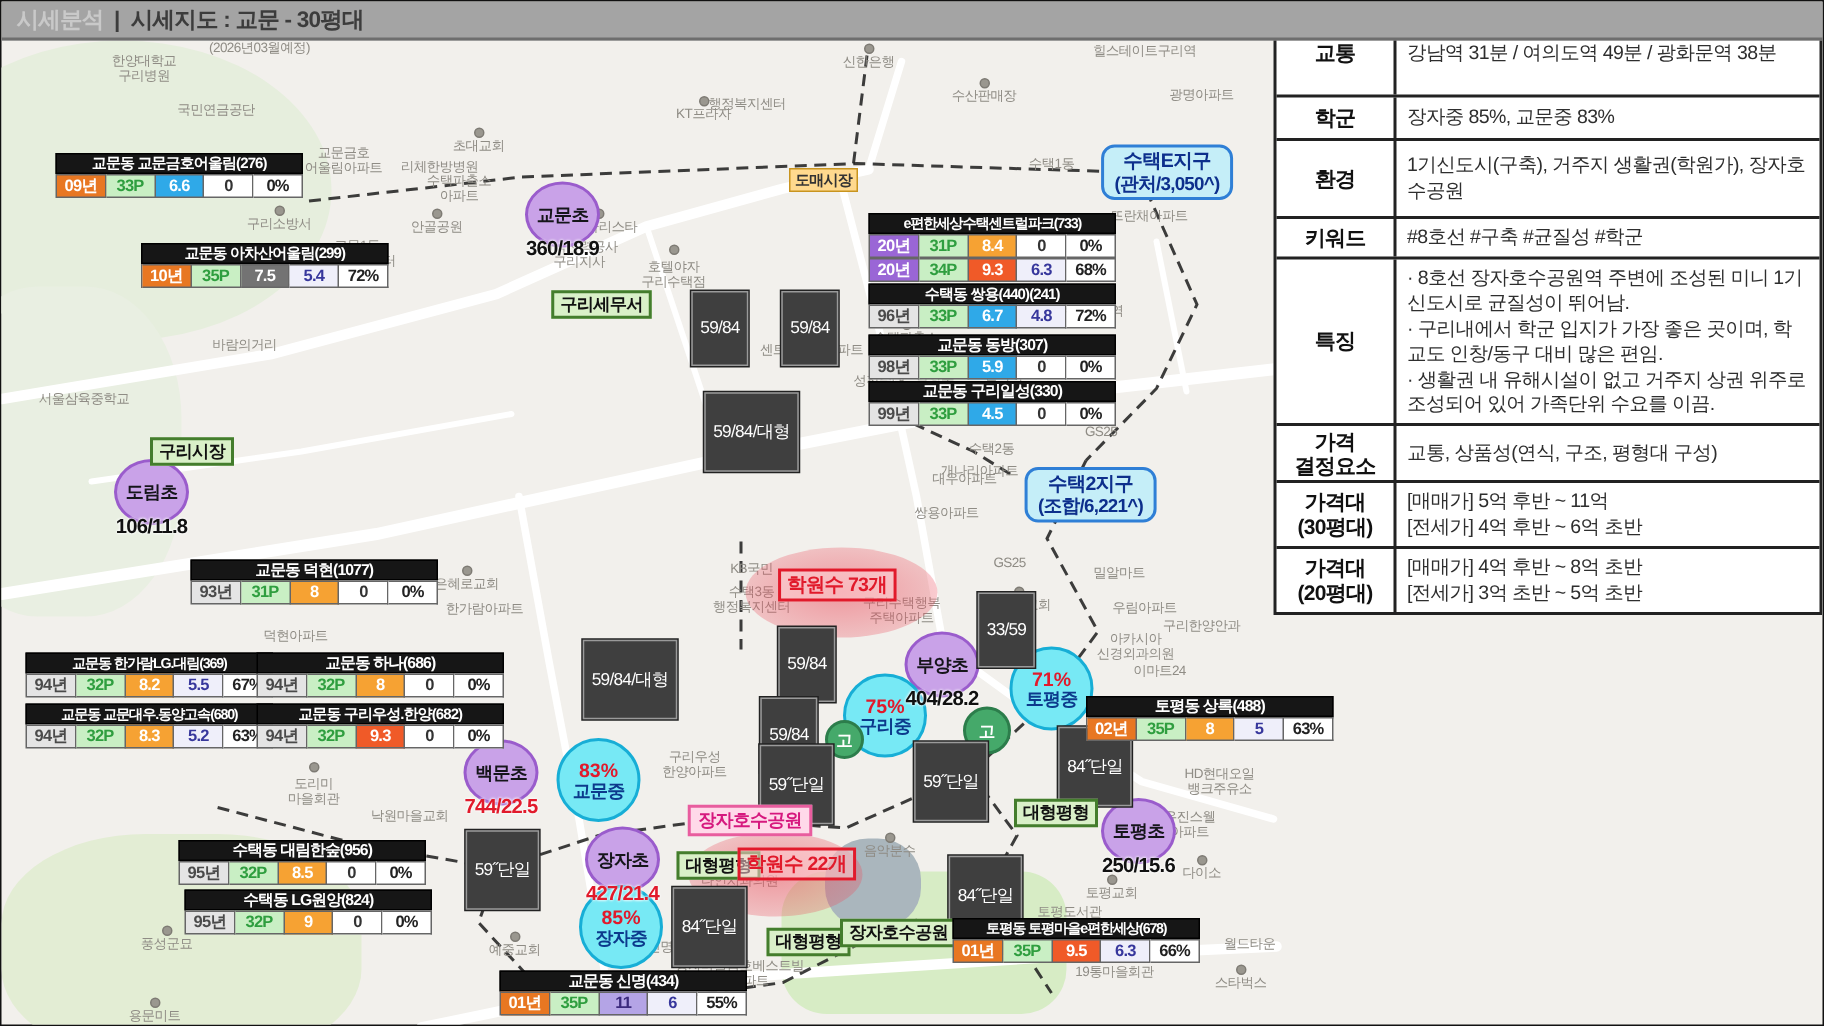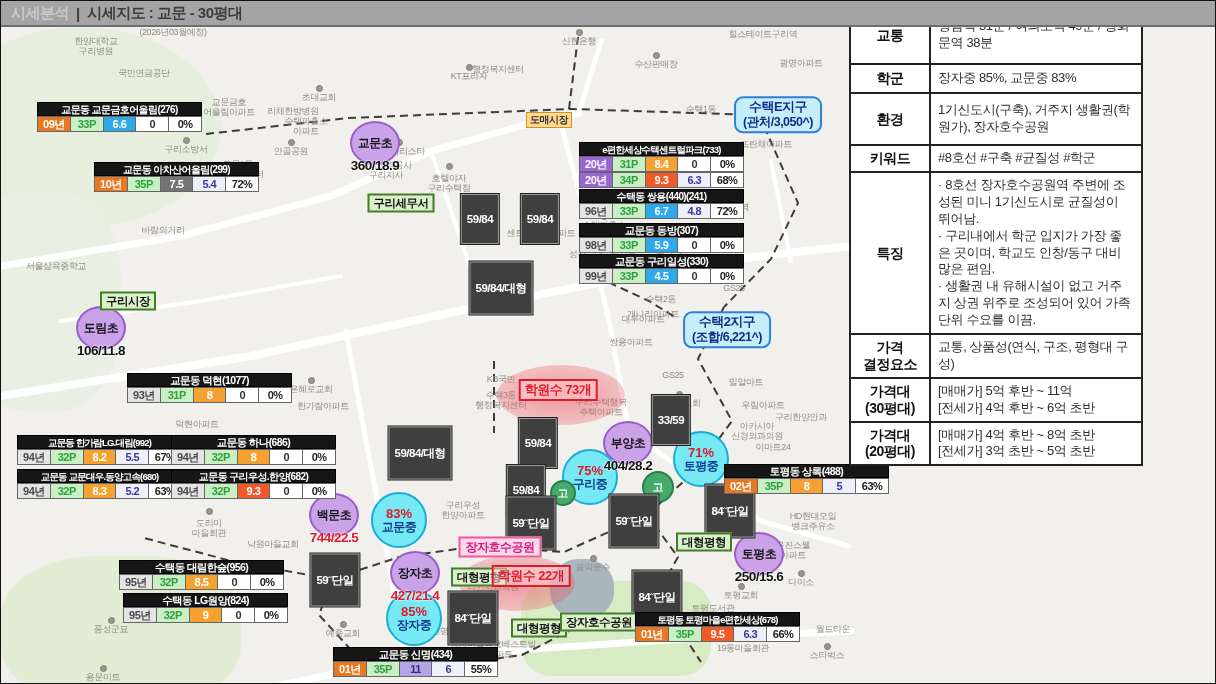--- a/index.html
+++ b/index.html
@@ -19,21 +19,21 @@
   .poi-dot{position:absolute;z-index:5;width:7px;height:7px;border-radius:50%;background:#9a978f;border:1px solid #7e7b74;}
   .acad-ellipse{position:absolute;z-index:6;border-radius:50%;background:radial-gradient(ellipse at center,rgba(235,80,95,.55) 0%,rgba(235,80,95,.30) 70%,rgba(235,80,95,.12) 100%);}
   .acad-text{position:absolute;z-index:12;transform:translate(-50%,-50%);color:#e11a2b;font-weight:bold;font-size:13px;border:2px solid #e11a2b;background:rgba(255,205,210,.55);padding:0 4px;white-space:nowrap;letter-spacing:-0.5px;}
   .esc{position:absolute;z-index:7;width:50px;height:44px;border-radius:50%;background:#c9a2e8;border:2px solid #9a5ccc;display:flex;align-items:center;justify-content:center;color:#15151a;font-weight:bold;font-size:12px;letter-spacing:-0.5px;}
   .esc-stats{position:absolute;z-index:8;transform:translate(-50%,0);font-weight:bold;font-size:13.5px;color:#111;white-space:nowrap;text-shadow:0 0 2px #fff,0 0 2px #fff;letter-spacing:-0.5px;}
   .esc-stats.red{color:#e11a2b;}
   .msc{position:absolute;z-index:7;width:56px;height:56px;border-radius:50%;background:#77e9f5;border:2px solid #17aed6;display:flex;flex-direction:column;align-items:center;justify-content:center;line-height:1.05;}
   .msc .pct{color:#e11a2b;font-weight:bold;font-size:13px;}
   .msc .nm{color:#0c3a8c;font-weight:bold;font-size:12px;letter-spacing:-0.5px;}
   .hsc{position:absolute;z-index:7;border-radius:50%;background:#45a96a;border:2px solid #2c7d4b;display:flex;align-items:center;justify-content:center;color:#fff;font-weight:bold;font-size:11px;}
-  .spec{position:absolute;z-index:9;transform:translate(-50%,-50%);background:#3f3f3f;border:1px solid #9a9a9a;color:#fff;font-weight:bold;font-size:11.5px;padding:18px 5px;white-space:nowrap;letter-spacing:-0.5px;box-shadow:0 0 0 1px #222;}
+  .spec{position:absolute;z-index:9;transform:translate(-50%,-50%);background:#3f3f3f;border:1px solid #9a9a9a;color:#fff;font-weight:normal;font-size:11.5px;padding:18px 5px;white-space:nowrap;letter-spacing:-0.5px;box-shadow:0 0 0 1px #222;}
   .alabel{position:absolute;z-index:10;transform:translate(-50%,-50%);font-weight:bold;white-space:nowrap;letter-spacing:-0.5px;}
   .alabel.green{background:#d9f0c8;border:2px solid #447d2d;color:#111;font-size:11.5px;padding:0 4px;}
   .alabel.pink{background:#ffd9e9;border:2px solid #e85d9e;color:#d6187e;font-size:12px;padding:0 5px;}
   .alabel.orange{background:#ffd98e;border:1px solid #c8941f;color:#333;font-size:10px;padding:0 3px;}
   
   .apt{position:absolute;z-index:20;width:165px;}
   .apt-title{background:#161616;color:#fff;font-weight:bold;font-size:10.5px;height:14px;line-height:13px;text-align:center;border:1px solid #000;white-space:nowrap;overflow:hidden;letter-spacing:-0.6px;}
   .apt-title.t14{font-size:10px;}
   .apt-title.t16{font-size:9.5px;letter-spacing:-0.8px;}
   .apt-row{display:flex;width:165px;height:16px;border-left:1px solid #666;}
@@ -47,21 +47,21 @@
   .cs-orange{background:#f6a233;color:#fff;}
   .cs-red{background:#f05a28;color:#fff;}
   .cs-lpu{background:#b4a4e6;color:#3c2a7d;}
   .cj{background:#efeffa;color:#37379c;}
   .cj0{background:#fff;color:#333;}
   
   .zone{position:absolute;z-index:22;transform:translate(-50%,-50%);background:#c5eef8;border:2px solid #2f7fd6;border-radius:9px;padding:2px 7px;text-align:center;line-height:1.15;}
   .zone .l1{color:#0d2f8c;font-weight:bold;font-size:13px;letter-spacing:-0.5px;}
   .zone .l2{color:#0d2f8c;font-weight:bold;font-size:12.5px;letter-spacing:-0.5px;}
   
-  #info-table{position:absolute;left:848px;top:4px;width:294px;background:#fff;border:2px solid #222;z-index:40;}
+  #info-table{position:absolute;left:848px;top:4px;width:366px;background:#fff;border:2px solid #222;z-index:40;}
   .it-row{display:flex;border-top:2px solid #222;}
   .it-row:first-child{border-top:none;}
   .it-label{width:80px;flex:0 0 80px;display:flex;align-items:center;justify-content:center;font-weight:bold;font-size:14px;color:#111;border-right:2px solid #222;text-align:center;white-space:pre-line;line-height:1.2;letter-spacing:-0.5px;}
   .it-value{flex:1;padding:4px 7px;font-size:13px;color:#2e2e2e;white-space:pre-line;line-height:1.3;display:flex;align-items:center;letter-spacing:-0.4px;}
 </style>
 </head>
 <body>
 
 <div id="stage">
   <div id="titlebar">
@@ -347,21 +347,21 @@
         <div class="apt-title">교문동 덕현(1077)</div>
         <div class="apt-row">
           <div class="cell cy-old">93년</div>
           <div class="cell cp">31P</div>
           <div class="cell cs-orange">8</div>
           <div class="cell cj0">0</div>
           <div class="cell">0%</div>
         </div>
       </div>
       <div class="apt" style="position: absolute; left: 16px; top: 408px;">
-        <div class="apt-title t16">교문동 한가람LG.대림(992)</div>
+        <div class="apt-title t16">교문동 한가람LG.대림(369)</div>
         <div class="apt-row">
           <div class="cell cy-old">94년</div>
           <div class="cell cp">32P</div>
           <div class="cell cs-orange">8.2</div>
           <div class="cell cj">5.5</div>
           <div class="cell">67%</div>
         </div>
       </div>
       <div class="apt" style="position: absolute; left: 170px; top: 408px;">
         <div class="apt-title">교문동 하나(686)</div>

